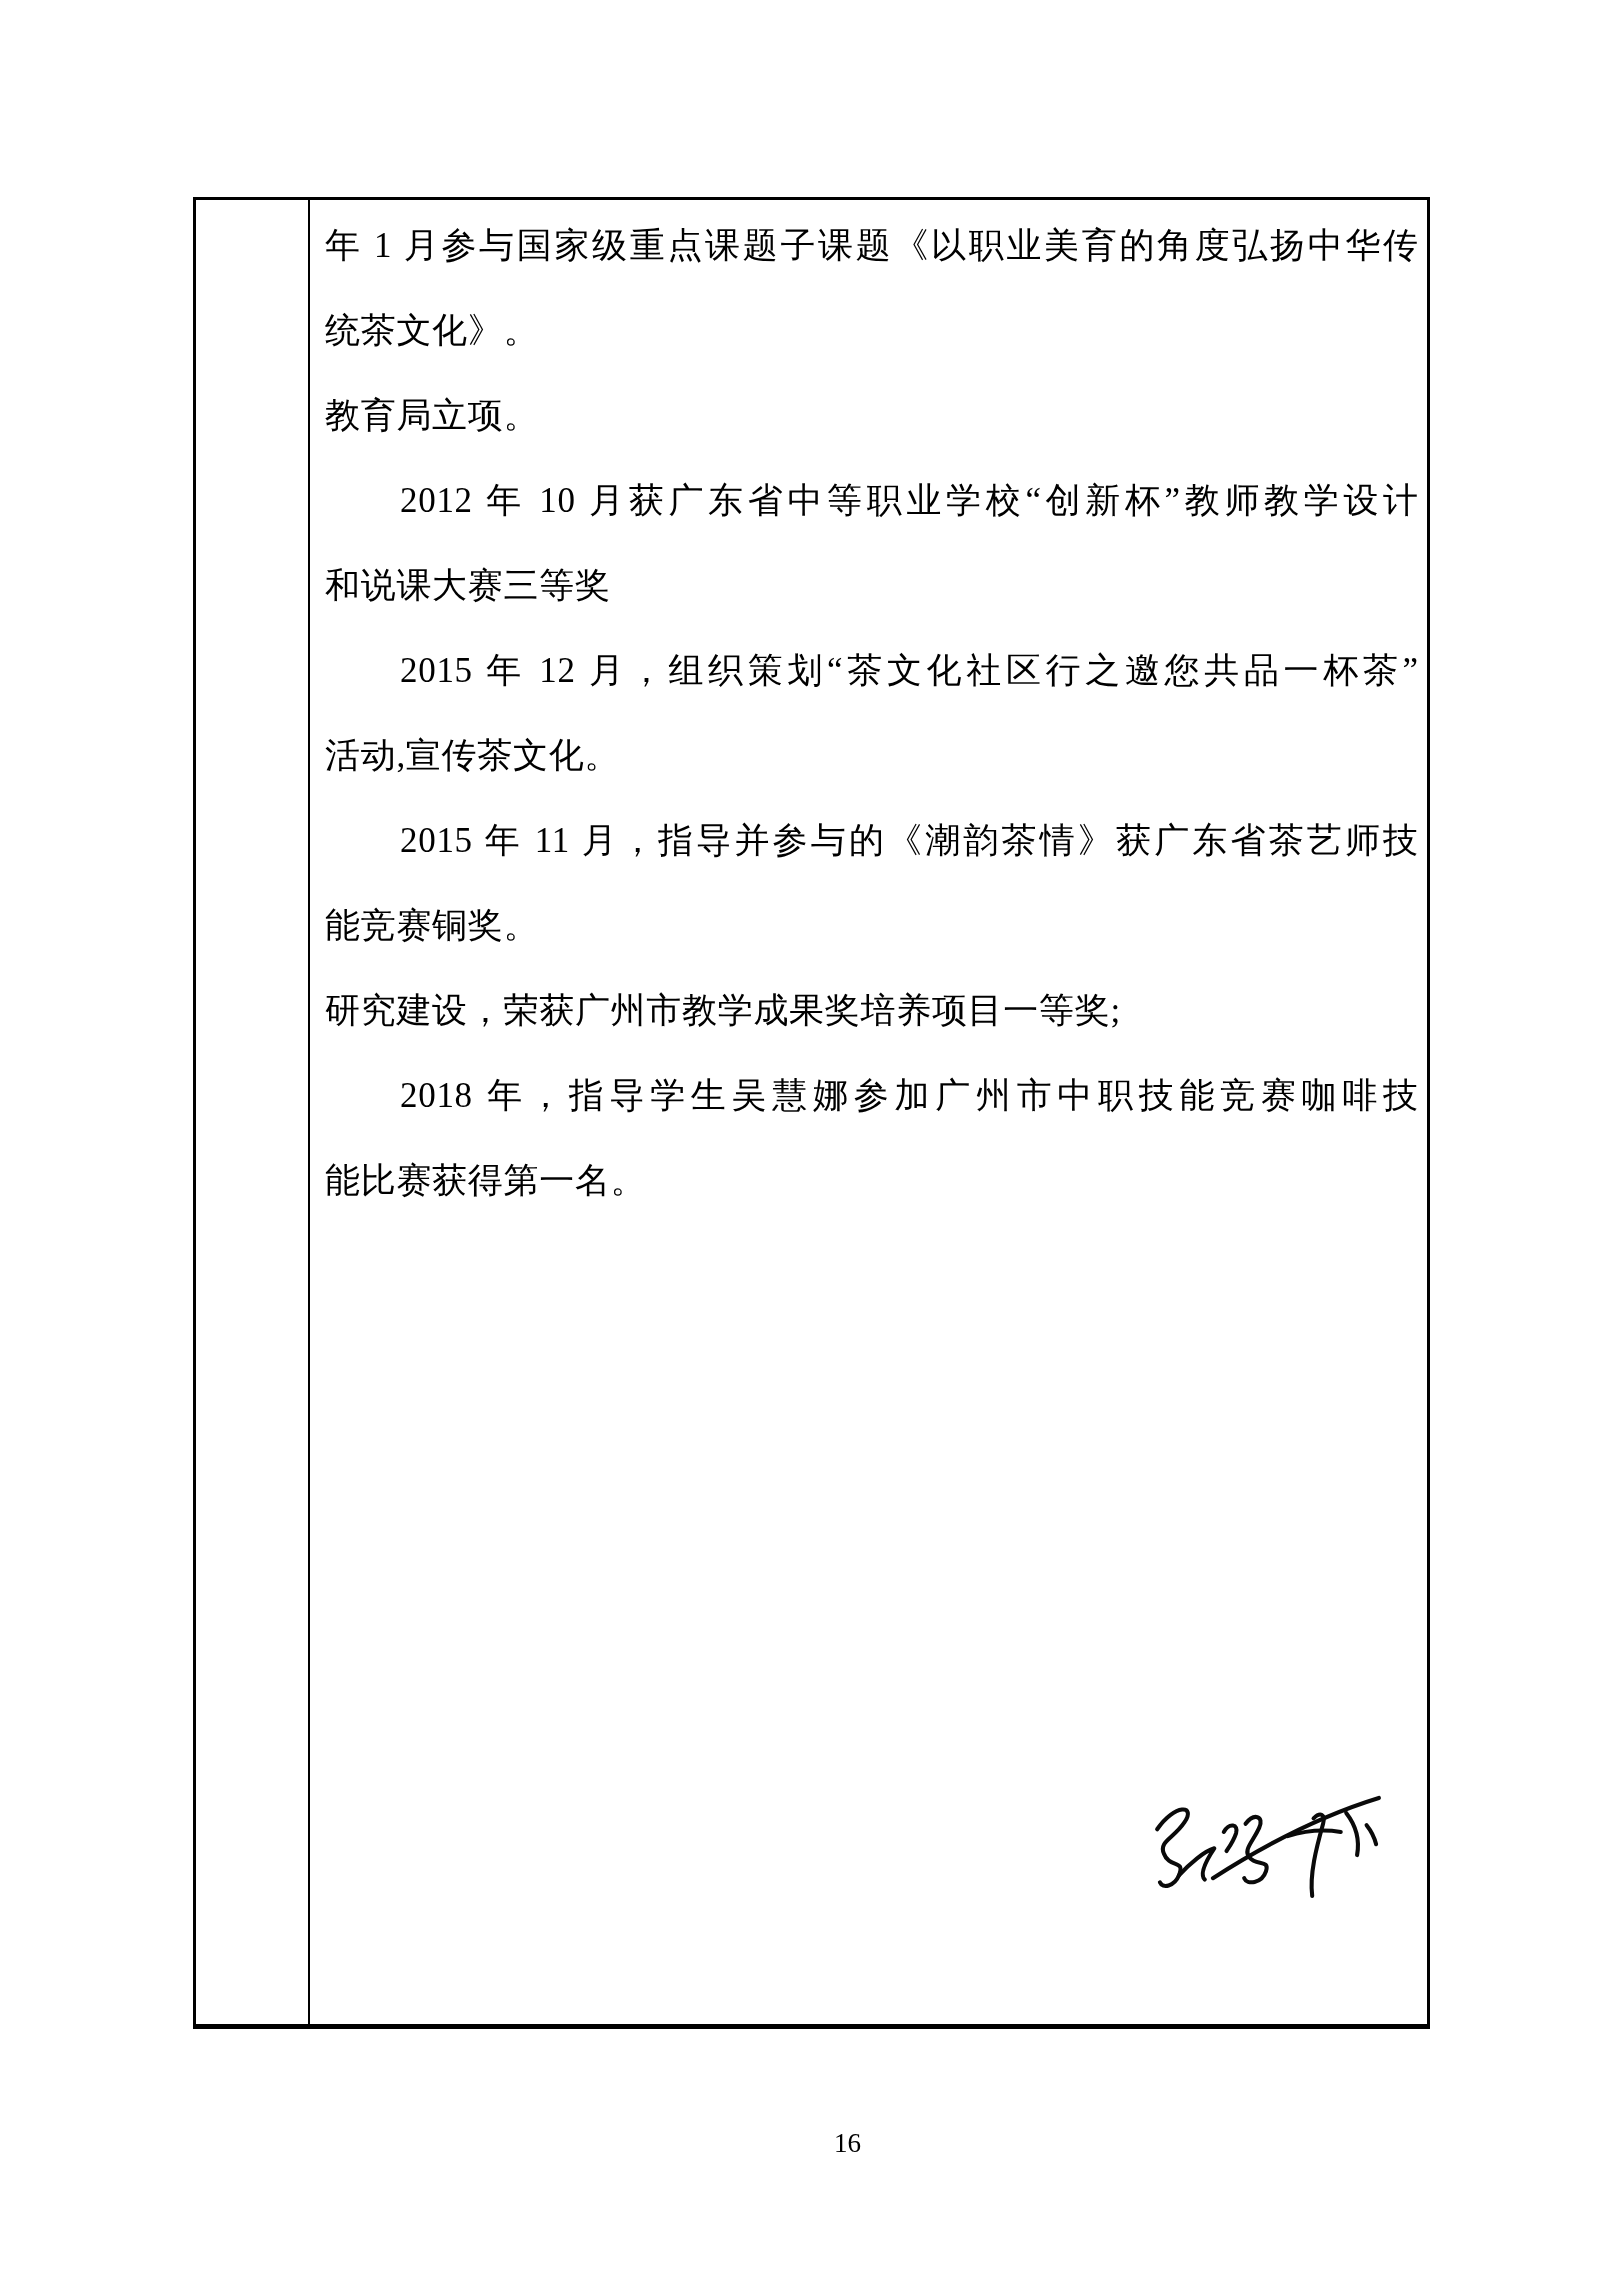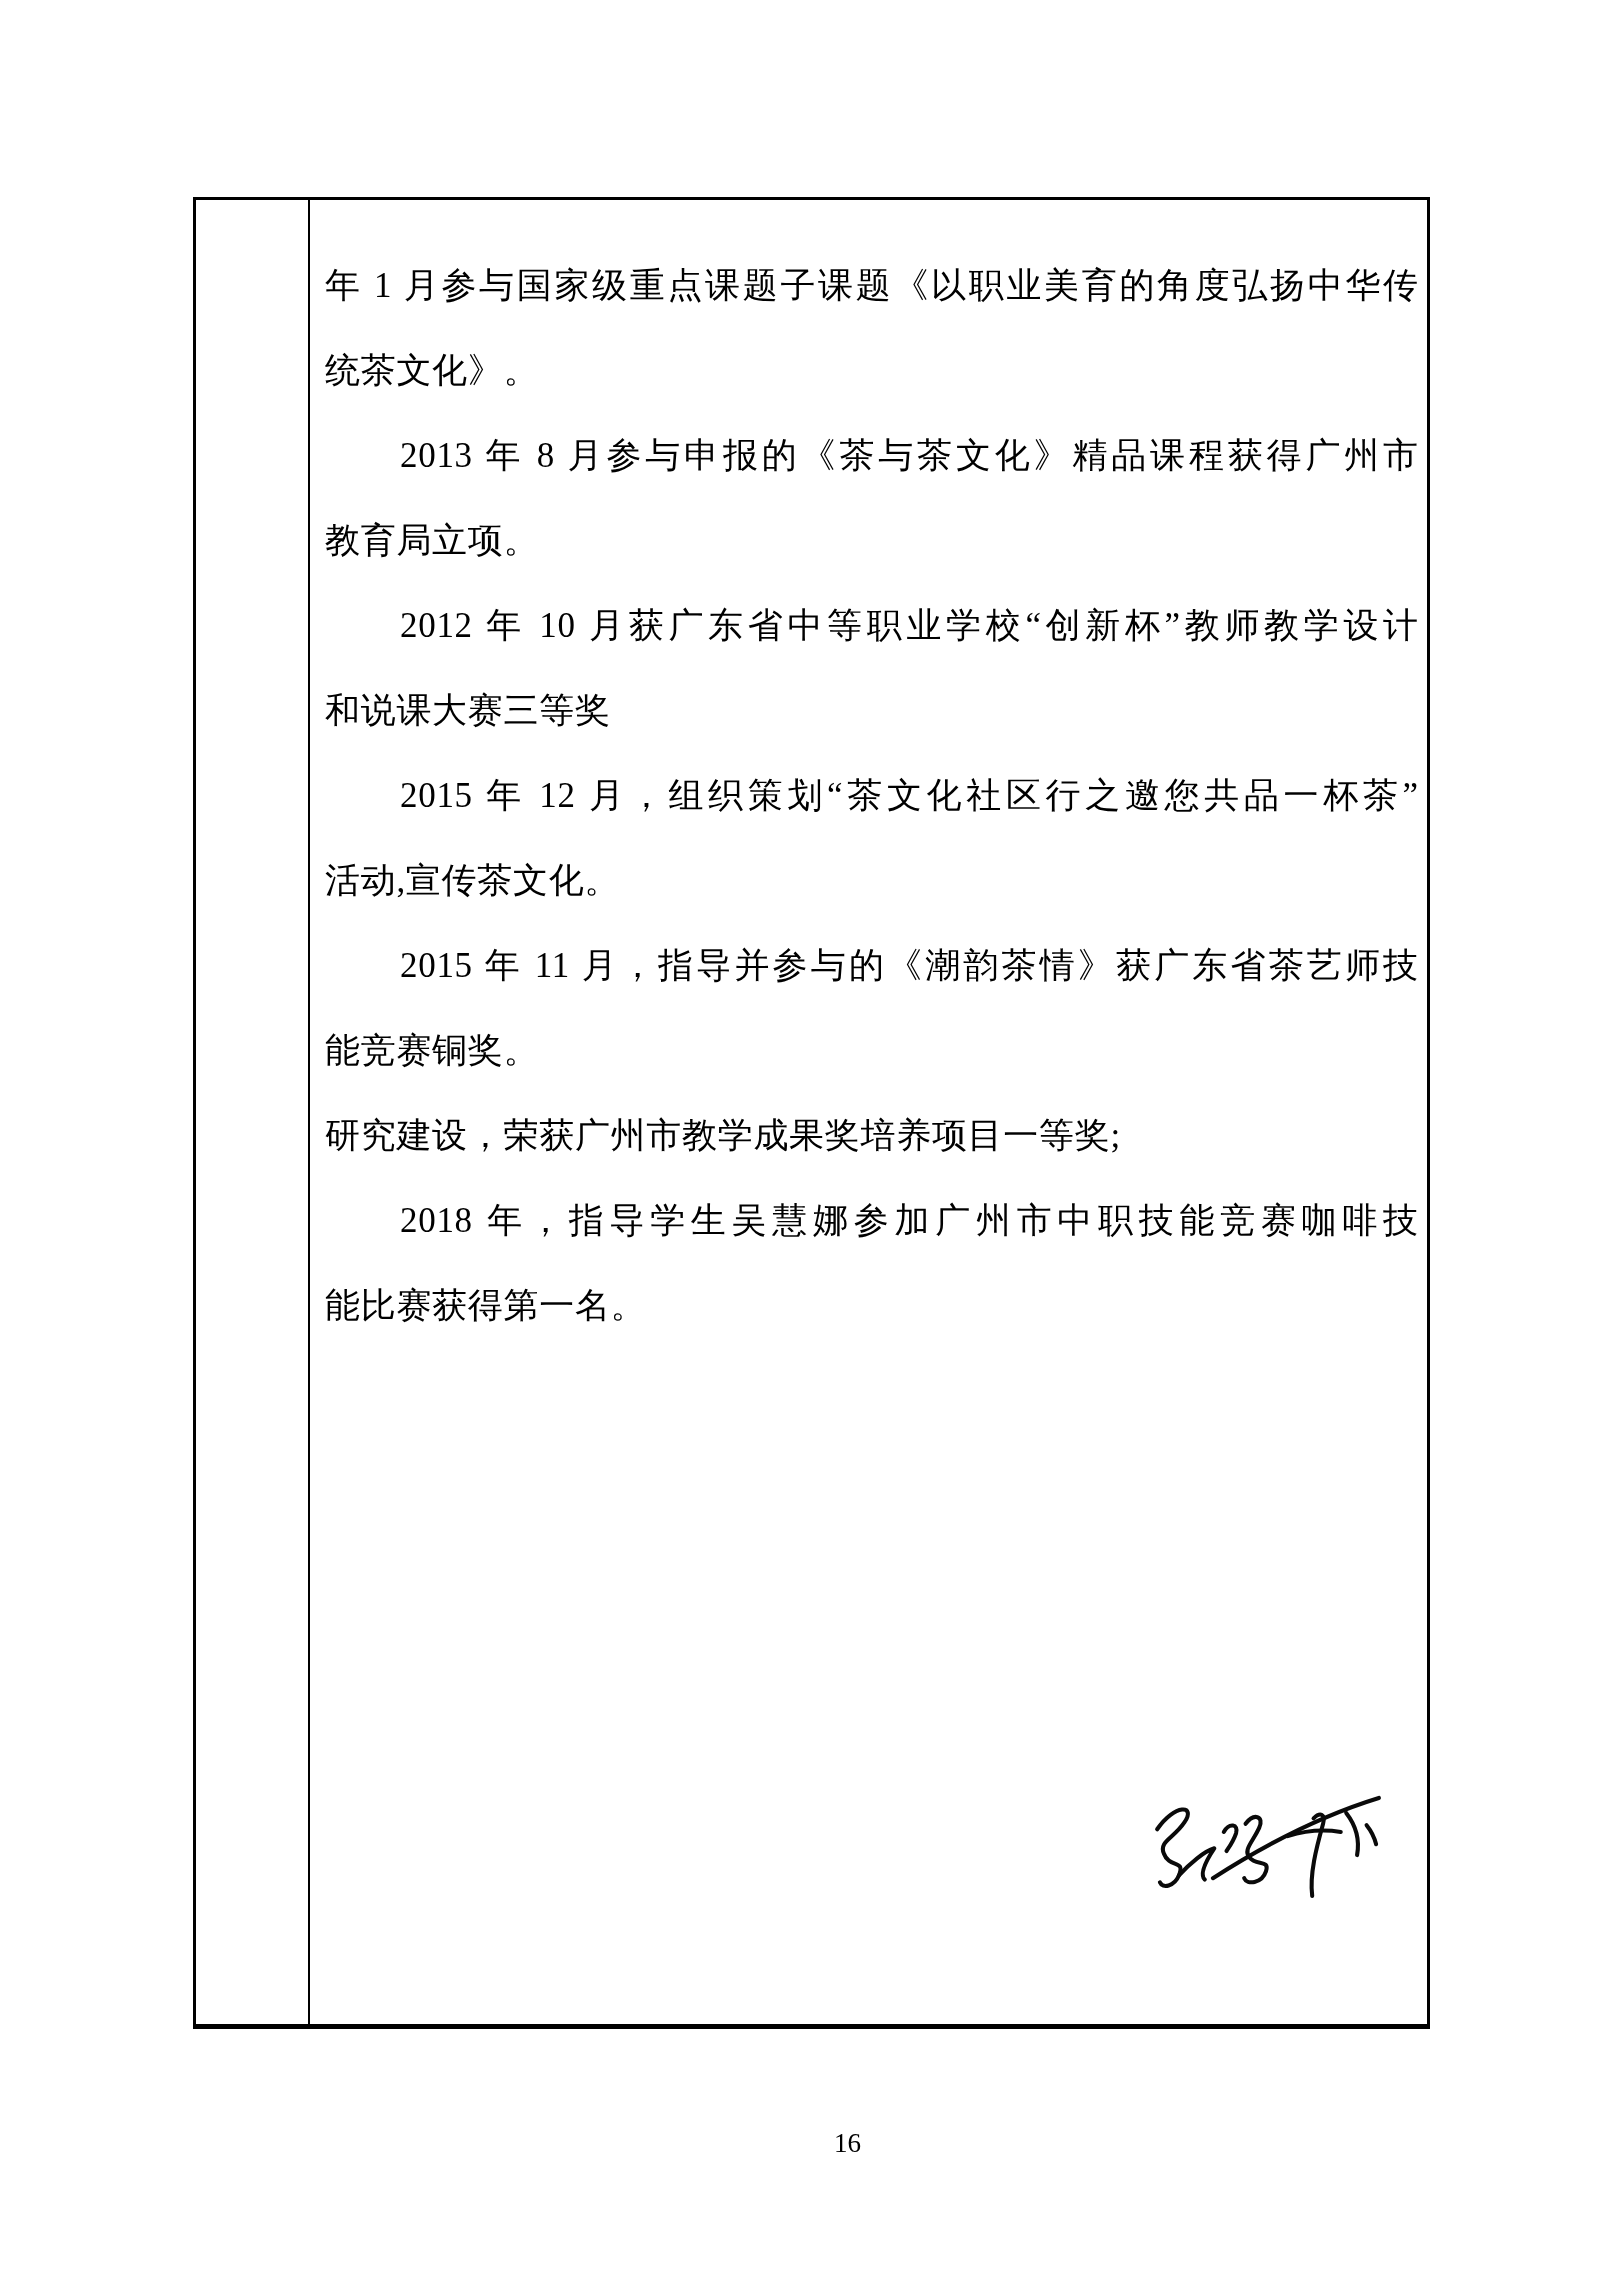--- a/index.html
+++ b/index.html
@@ -31,21 +31,20 @@
     width: 114px;
     border-right: 2px solid #000000;
     box-sizing: border-box;
     flex: none;
   }
   .content-cell {
     position: relative;
     flex: 1;
     padding: 2.7px 8.2px 0 15px;
     box-sizing: border-box;
-    margin-top: 40px;
   }
   .content-line {
     font-size: 35px;
     line-height: 85px;
     height: 85px;
     letter-spacing: 0.7px;
     text-align: left;
     overflow: hidden;
   }
   .content-line.indent {
@@ -97,21 +96,20 @@
 </head>
 <body>
 
 <div class="page">
 
   <div class="award-table">
     <div class="label-col"></div>
     <div class="content-cell">
       <div class="content-line fill">年 1 月参与国家级重点课题子课题《以职业美育的角度弘扬中华传</div>
       <div class="content-line">统茶文化》。</div>
-      <div class="content-line indent fill">2013 年 8 月参与申报的《茶与茶文化》精品课程获得广州市</div>
       <div class="content-line">教育局立项。</div>
       <div class="content-line indent fill">2012 年 10 月获广东省中等职业学校“创新杯”教师教学设计</div>
       <div class="content-line">和说课大赛三等奖</div>
       <div class="content-line indent fill">2015 年 12 月，组织策划“茶文化社区行之邀您共品一杯茶”</div>
       <div class="content-line">活动,宣传茶文化。</div>
       <div class="content-line indent fill">2015 年 11 月，指导并参与的《潮韵茶情》获广东省茶艺师技</div>
       <div class="content-line">能竞赛铜奖。</div>
       <div class="content-line">研究建设，荣获广州市教学成果奖培养项目一等奖;</div>
       <div class="content-line indent fill">2018 年，指导学生吴慧娜参加广州市中职技能竞赛咖啡技</div>
       <div class="content-line">能比赛获得第一名。</div>

